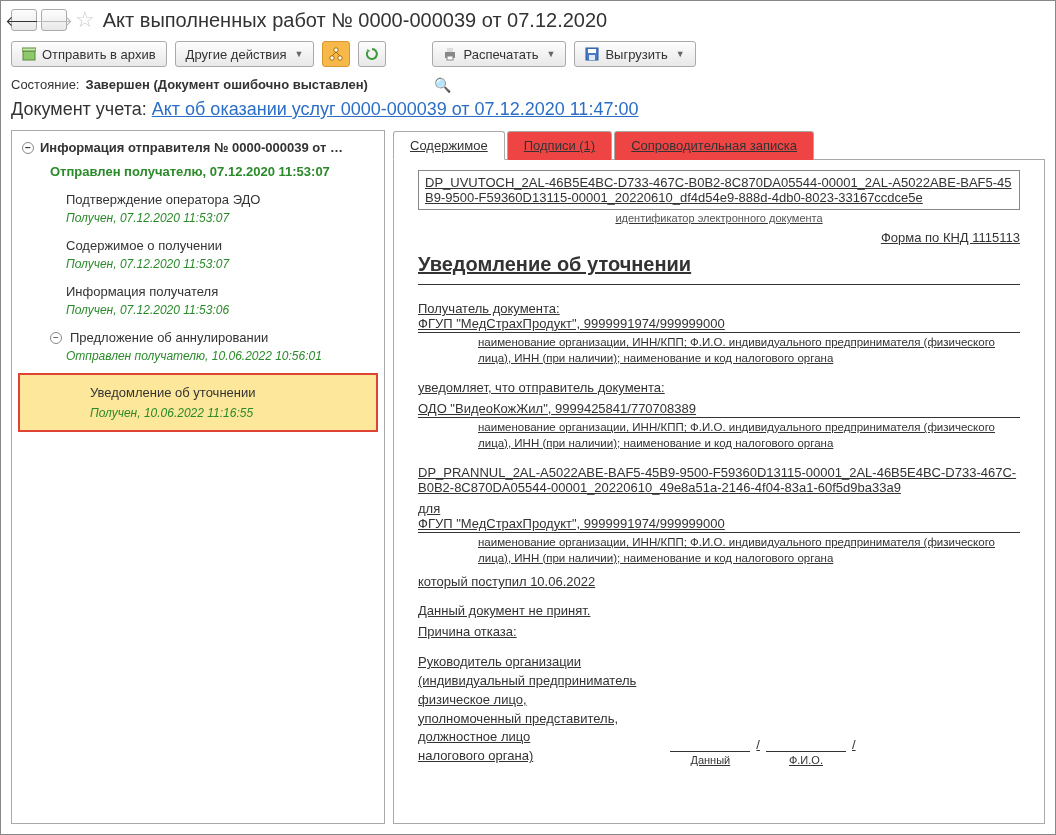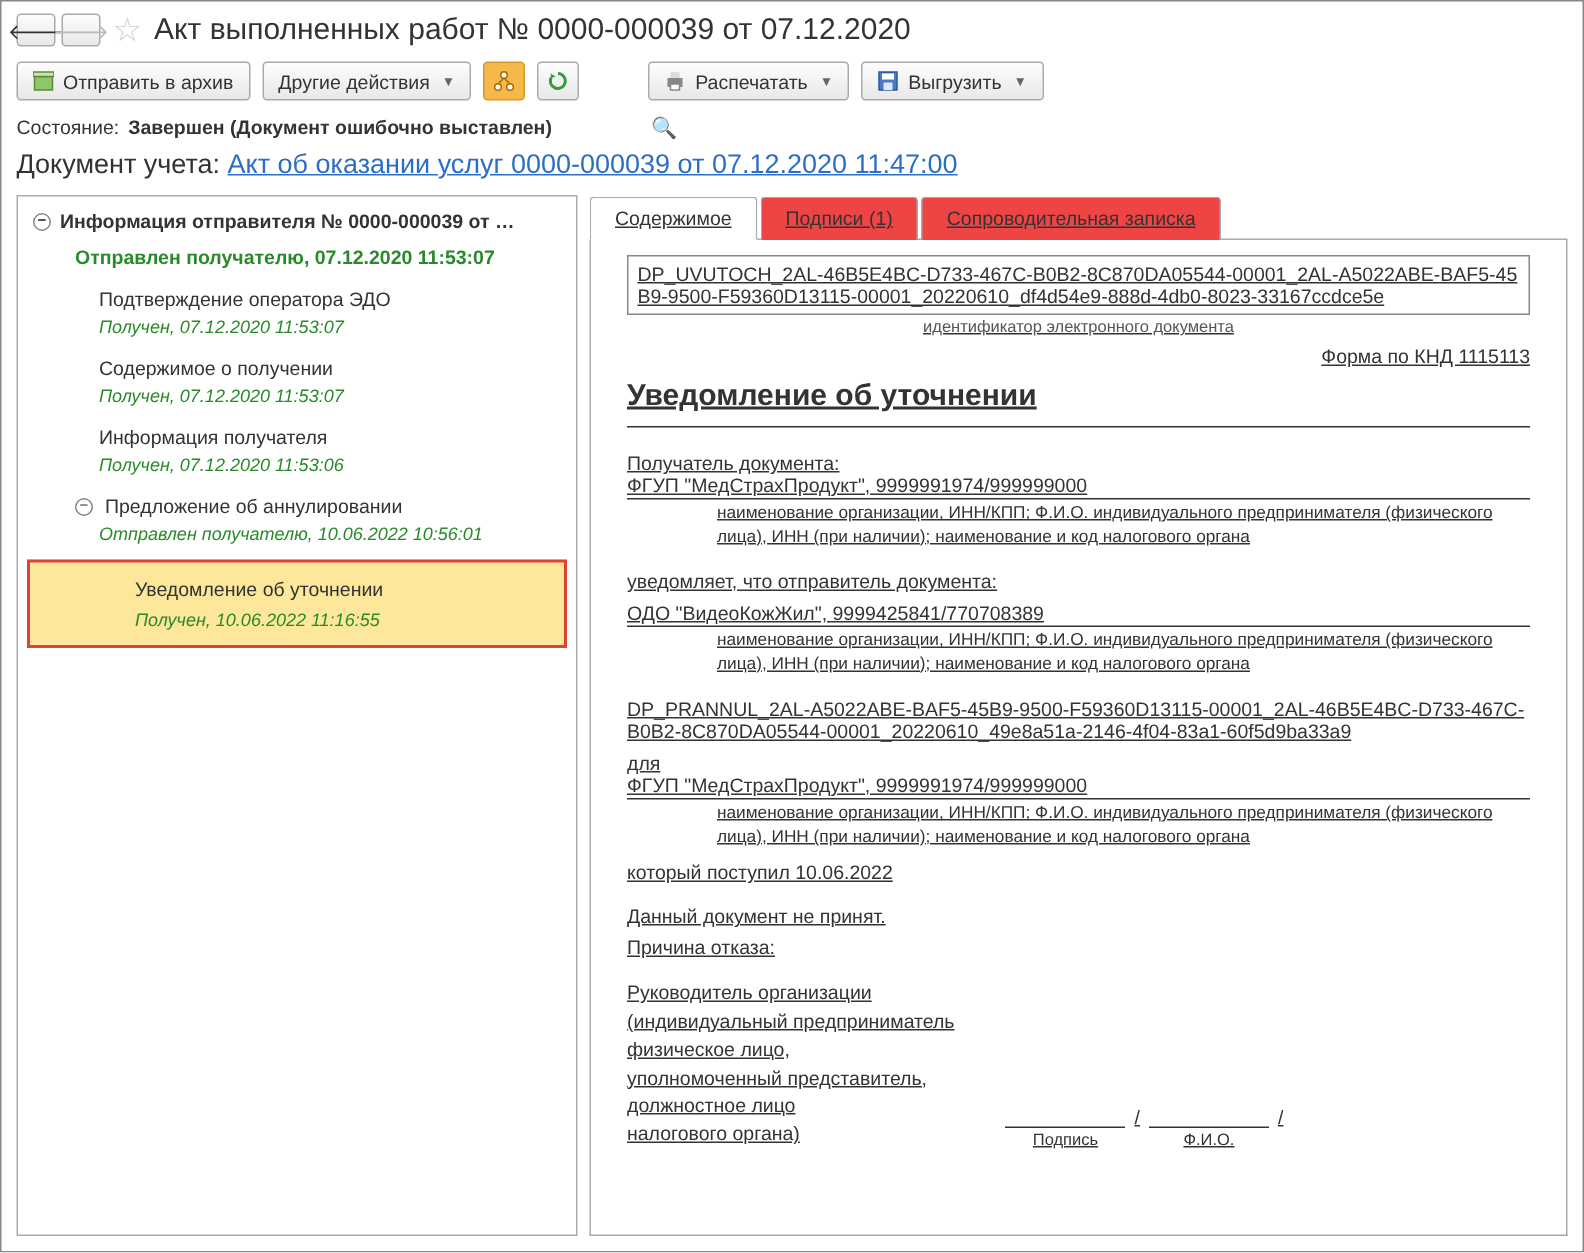--- a/index.html
+++ b/index.html
@@ -190,21 +190,21 @@
 
         <div class="para" style="margin-top:14px;">Данный документ не принят.</div>
 
         <div class="para">Причина отказа:</div>
 
         <div class="footer-sign">
           <div class="footer-role">Руководитель  организации<br>(индивидуальный предприниматель<br>физическое лицо,<br>уполномоченный представитель,<br>должностное лицо<br>налогового органа)</div>
           <div class="sig-block">
             <div class="sig-cap-wrap">
               <div class="sig-line"></div>
-              <div class="sig-cap">Подпись</div>
+              <div class="sig-cap">Данный</div>
             </div>
             <span style="padding-bottom:14px;">/</span>
             <div class="sig-cap-wrap">
               <div class="sig-line"></div>
               <div class="sig-cap">Ф.И.О.</div>
             </div>
             <span style="padding-bottom:14px;">/</span>
           </div>
         </div>
       </div>

